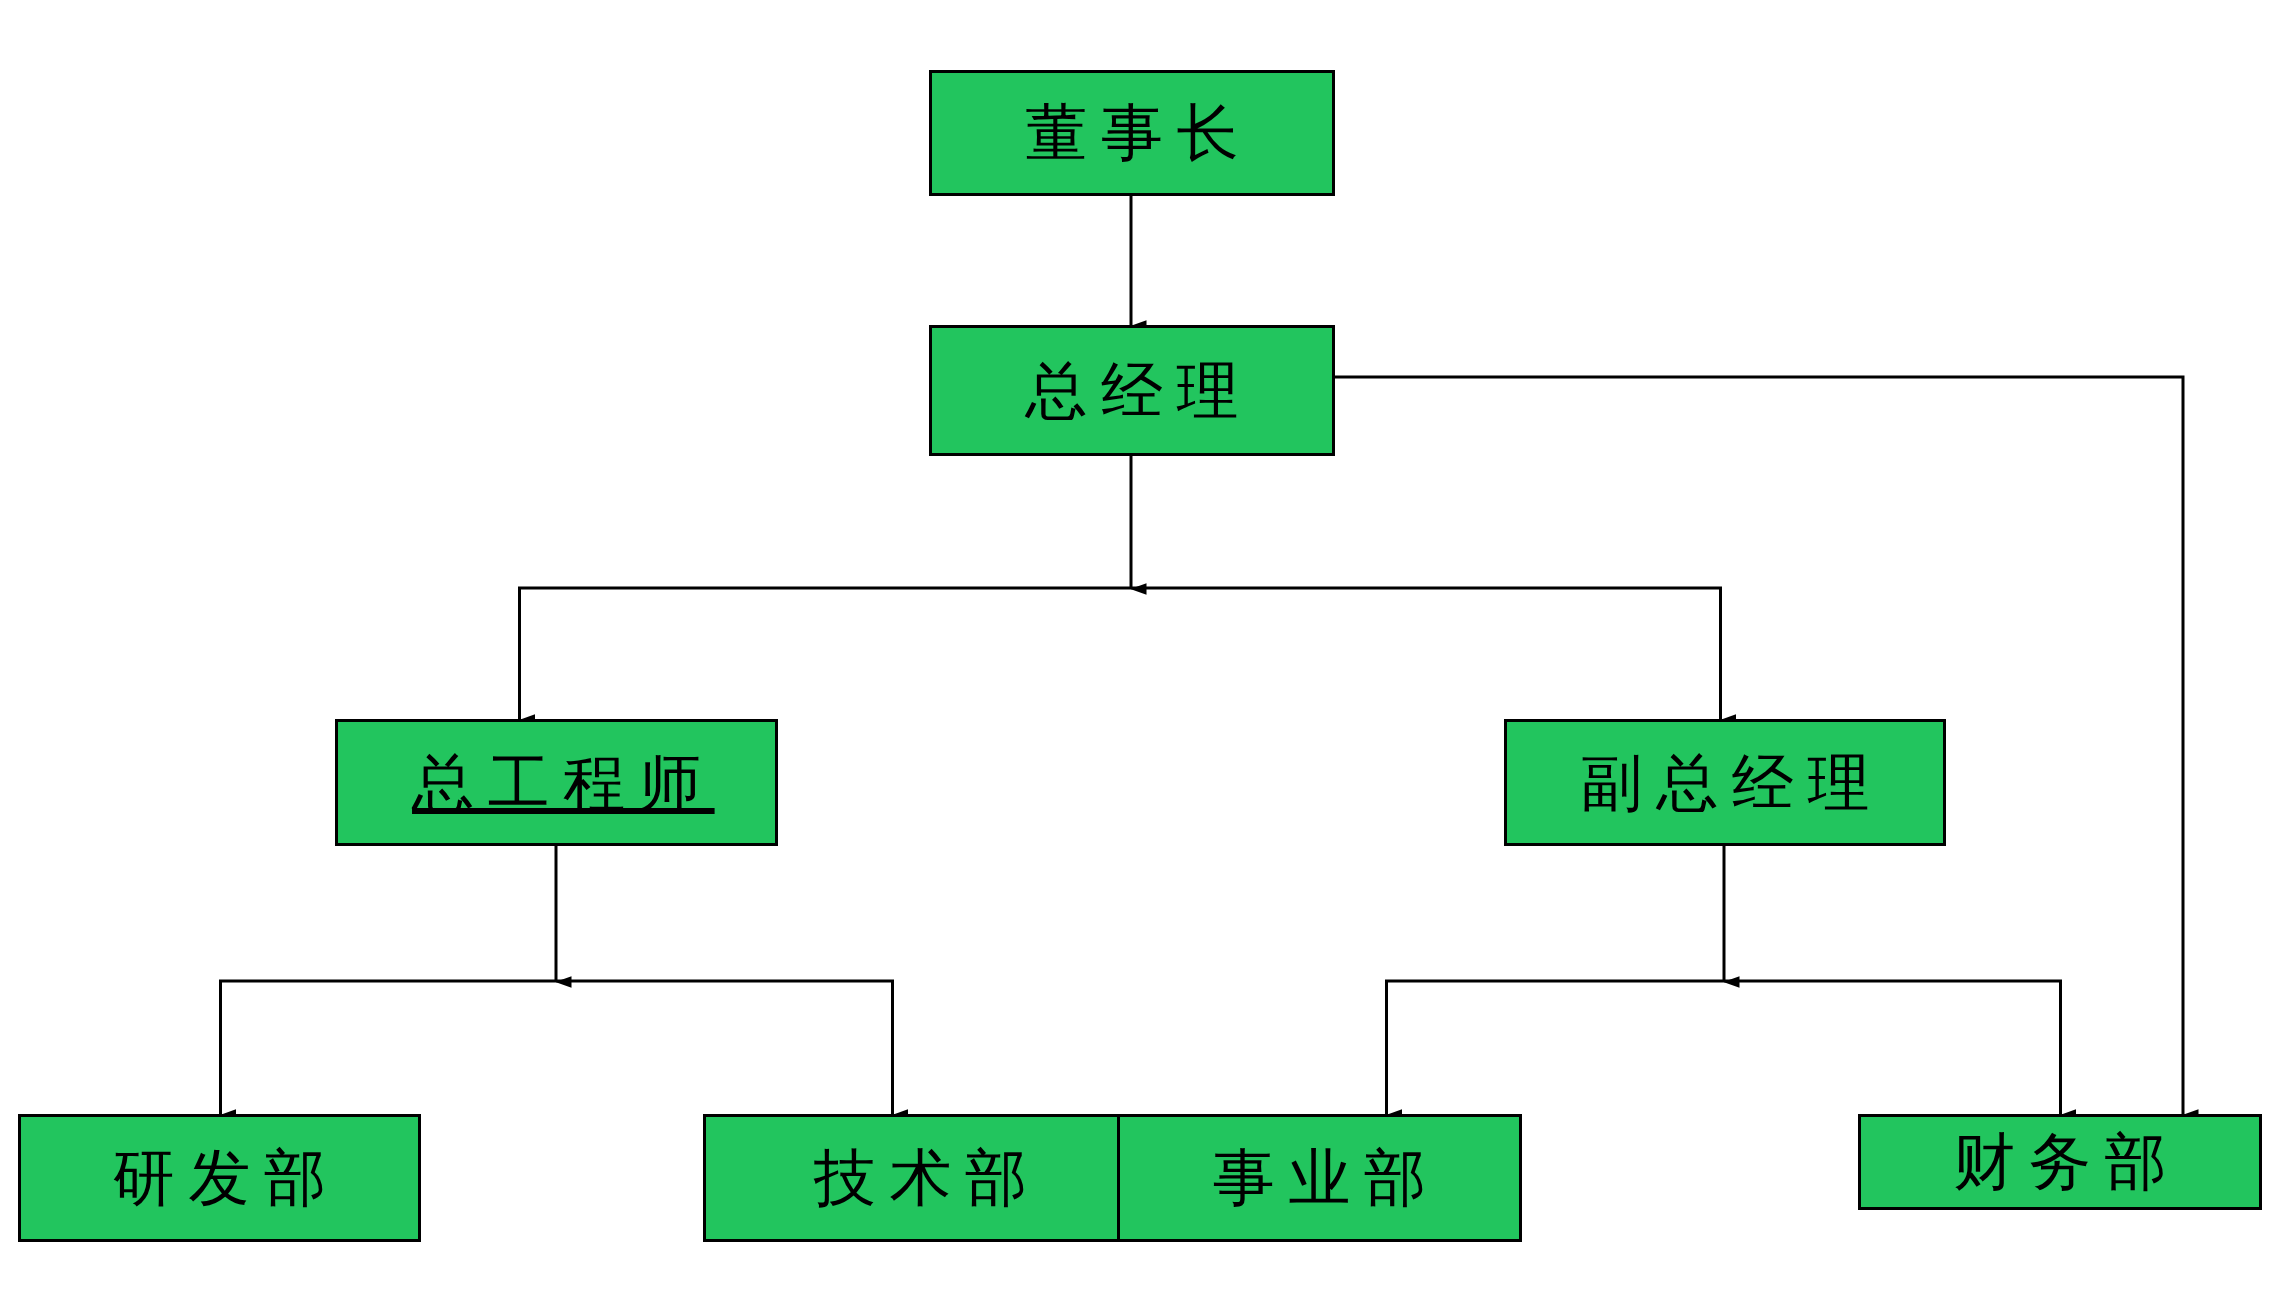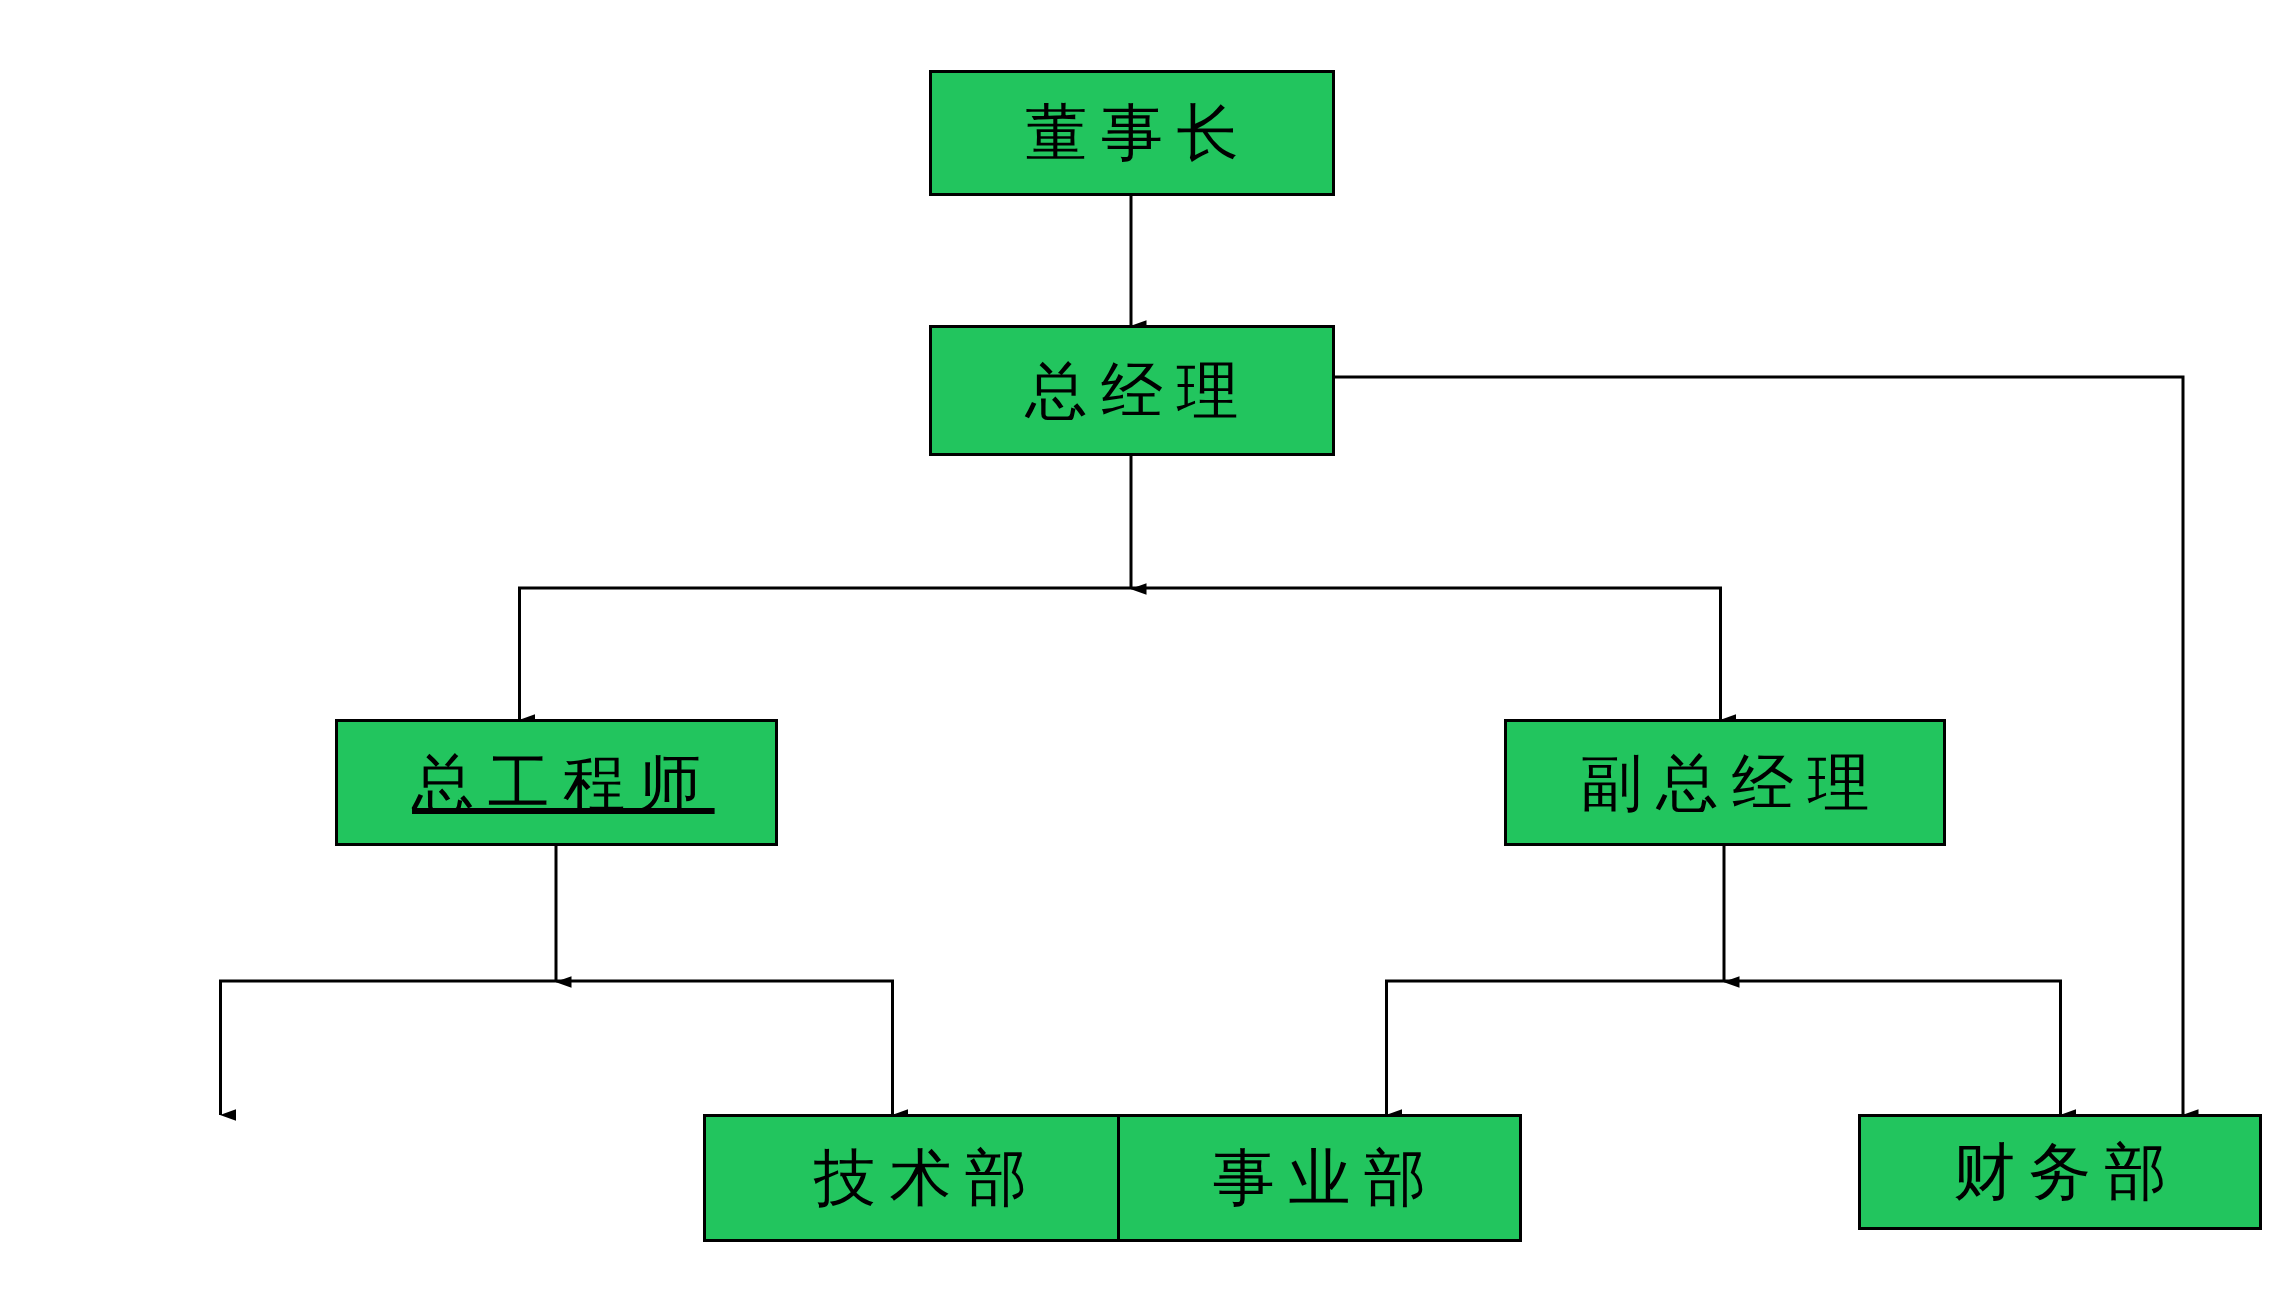--- a/index.html
+++ b/index.html
@@ -113,26 +113,29 @@
   </div>
 
   <div class="node" id="node-chief-engineer" style="left: 335px; top: 719px; width: 443px; height: 127px; text-decoration: underline;">
     <span class="node-label">总工程师</span>
   </div>
 
   <div class="node" id="node-deputy-general-manager" style="left: 1504px; top: 719px; width: 442px; height: 127px; text-align: right;">
     <span class="node-label">副总经理</span>
   </div>
 
+  <div class="node" id="node-rd-department" style="left: 18px; top: 1114px; width: 403px; height: 128px;">
+    <span class="node-label">研发部</span>
+  </div>
 
   <div class="node" id="node-tech-department" style="left: 703px; top: 1114px; width: 435px; height: 128px;">
     <span class="node-label">技术部</span>
   </div>
 
   <div class="node" id="node-business-department" style="left: 1117px; top: 1114px; width: 405px; height: 128px;">
     <span class="node-label">事业部</span>
   </div>
 
-  <div class="node" id="node-finance-department" style="left: 1858px; top: 1114px; width: 404px; height: 116px;">
+  <div class="node" id="node-finance-department" style="left: 1858px; top: 1114px; width: 404px; height: 96px;">
     <span class="node-label">财务部</span>
   </div>
 
 </div>
 
 </body></html>

